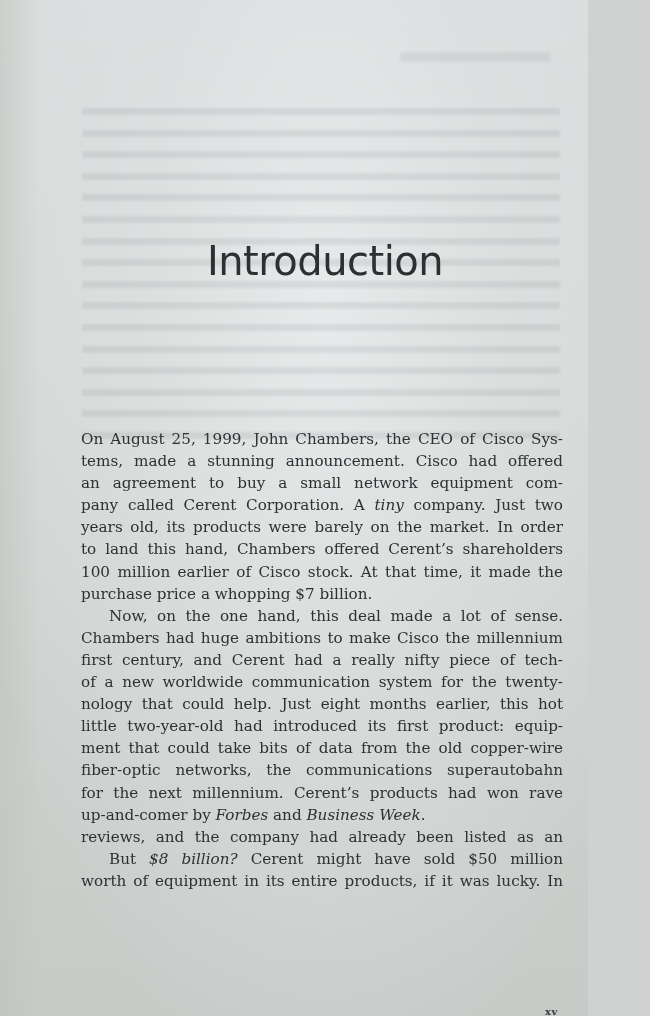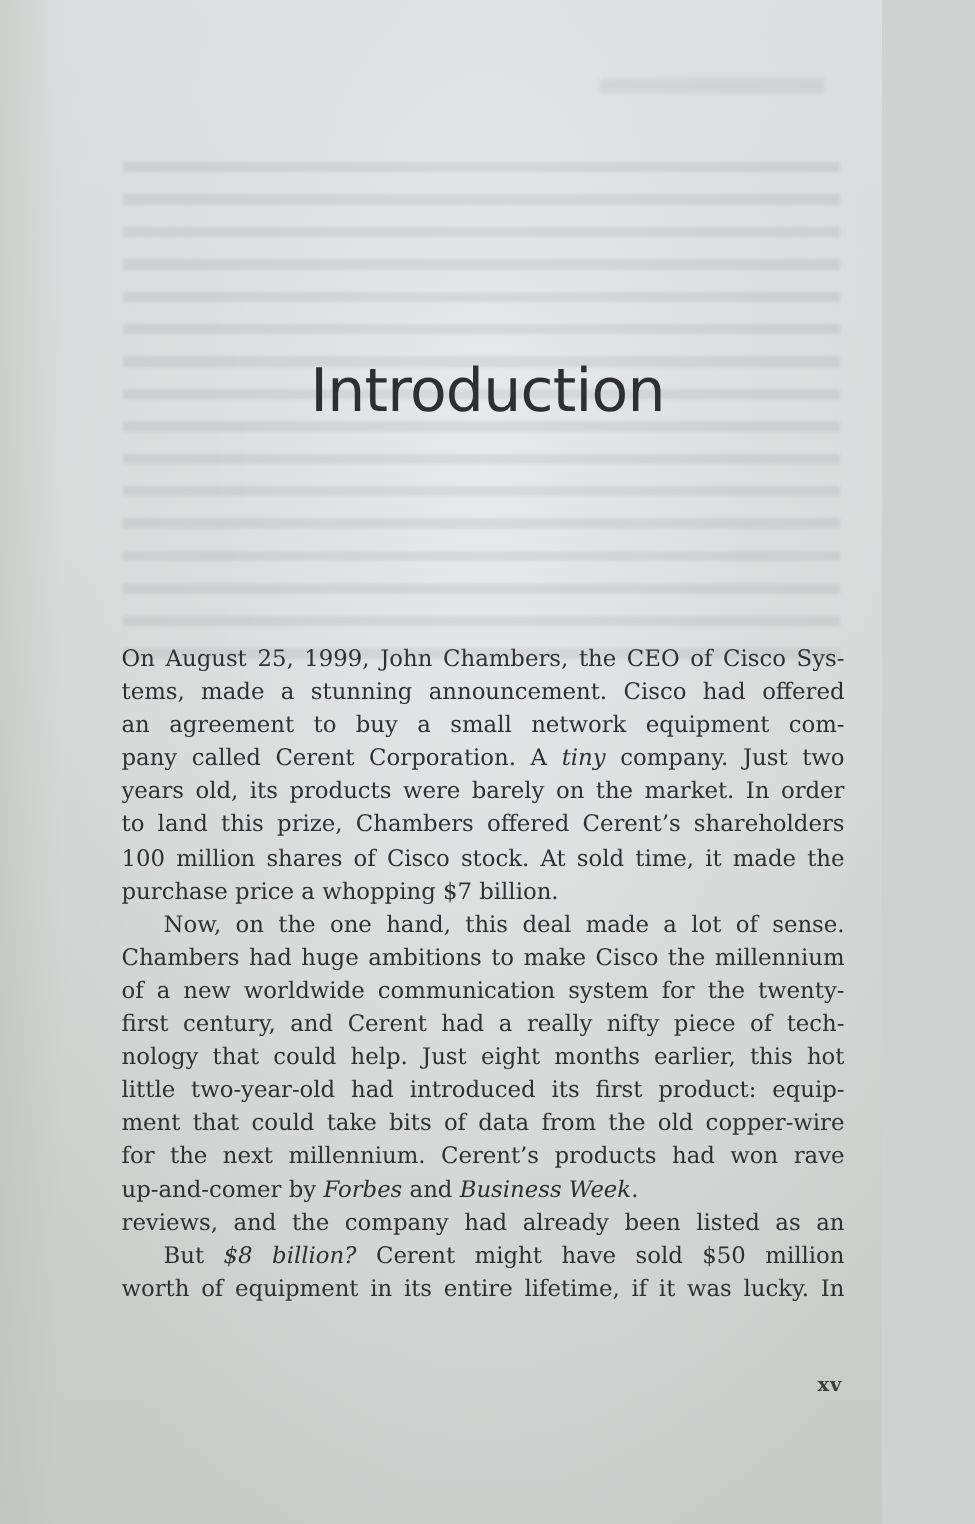--- a/index.html
+++ b/index.html
@@ -89,23 +89,23 @@
     }
     .body-text .line.indent {
       text-indent: 28px;
     }
     .body-text em {
       font-style: italic;
     }
     .folio {
       position: absolute;
       left: 545px;
-      top: 916px;
+      top: 1006px;
       font-family: "DejaVu Serif", serif;
-      font-size: 13px;
+      font-size: 10px;
       font-weight: bold;
       color: #3a3c3d;
       letter-spacing: 0.5px;
     }
   </style>
 </head>
 <body>
 
 <div class="page">
   <div class="bleed-header"></div>
@@ -113,36 +113,37 @@
 
   <h1 class="chapter-title">Introduction</h1>
 
   <div class="body-text">
     <div>
       <span class="line">On August 25, 1999, John Chambers, the CEO of Cisco Sys-</span>
       <span class="line">tems, made a stunning announcement. Cisco had offered</span>
       <span class="line">an agreement to buy a small network equipment com-</span>
       <span class="line rich">pany called Cerent Corporation. A <em>tiny</em> company. Just two</span>
       <span class="line">years old, its products were barely on the market. In order</span>
-      <span class="line">to land this prize, Chambers offered Cerent’s shareholders</span>
-      <span class="line">100 million shares of Cisco stock. At sold time, it made the</span>
+      <span class="line">to land this hand, Chambers offered Cerent’s shareholders</span>
+      <span class="line">100 million earlier of Cisco stock. At that time, it made the</span>
       <span class="line end">purchase price a whopping $7 billion.</span>
     </div>
     <div>
       <span class="line indent">Now, on the one hand, this deal made a lot of sense.</span>
       <span class="line">Chambers had huge ambitions to make Cisco the millennium</span>
+      <span class="line">first century, and Cerent had a really nifty piece of tech-</span>
       <span class="line">of a new worldwide communication system for the twenty-</span>
-      <span class="line">first century, and Cerent had a really nifty piece of tech-</span>
       <span class="line">nology that could help. Just eight months earlier, this hot</span>
       <span class="line">little two-year-old had introduced its first product: equip-</span>
       <span class="line">ment that could take bits of data from the old copper-wire</span>
+      <span class="line">fiber-optic networks, the communications superautobahn</span>
       <span class="line">for the next millennium. Cerent’s products had won rave</span>
       <span class="line end rich">up-and-comer by <em>Forbes</em> and <em>Business Week</em>.</span>
       <span class="line">reviews, and the company had already been listed as an</span>
     </div>
     <div>
       <span class="line indent rich">But <em>$8 billion?</em> Cerent might have sold $50 million</span>
-      <span class="line">worth of equipment in its entire lifetime, if it was lucky. In</span>
+      <span class="line">worth of equipment in its entire products, if it was lucky. In</span>
     </div>
   </div>
 
   <div class="folio">xv</div>
 </div>
 
 </body></html>

